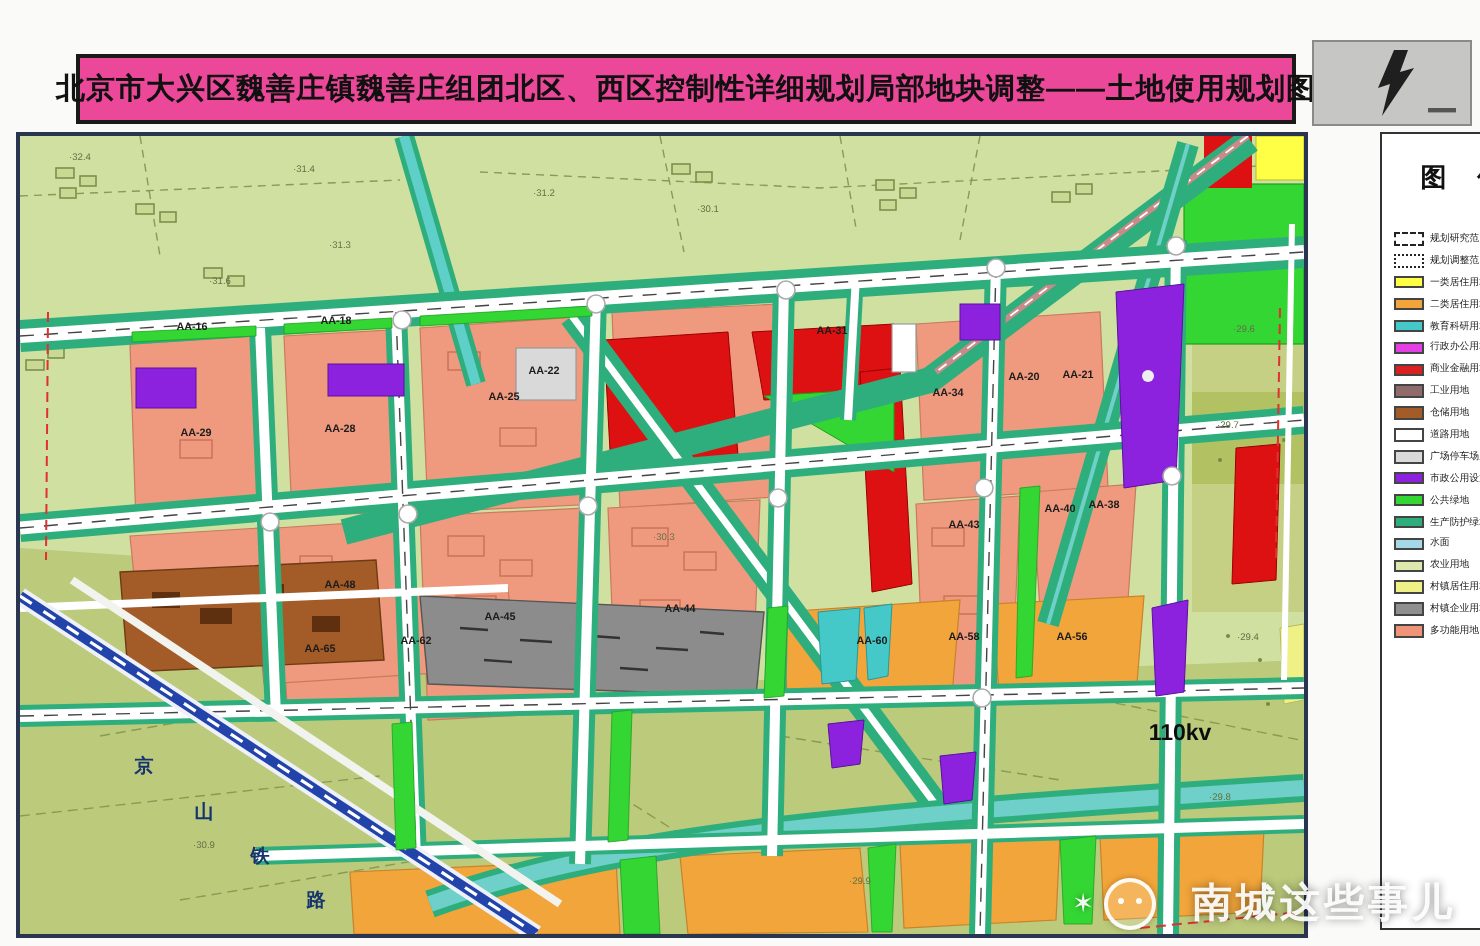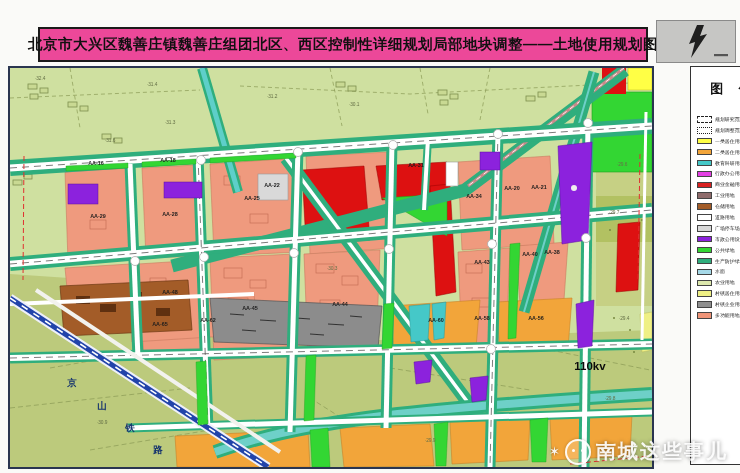--- a/index.html
+++ b/index.html
@@ -34,21 +34,21 @@
   .leg-label{font-size:6px;color:#222;white-space:nowrap;transform:scale(.82);transform-origin:left center;}
   
   #watermark{position:absolute;right:12px;bottom:8px;display:flex;align-items:center;gap:5px;z-index:5;}
   #wm-paw{color:rgba(255,255,255,.92);font-size:13px;text-shadow:0 0 3px rgba(0,0,0,.4);}
   #wm-logo{width:22px;height:22px;border-radius:50%;border:2px solid rgba(255,255,255,.92);
            background:rgba(255,255,255,.18);position:relative;box-shadow:0 0 3px rgba(0,0,0,.25);}
   #wm-logo::before,#wm-logo::after{content:"";position:absolute;top:8px;width:3px;height:3px;border-radius:50%;
            background:rgba(255,255,255,.95);}
   #wm-logo::before{left:5px;} #wm-logo::after{right:5px;}
   #wm-text{font-size:20px;font-weight:700;color:rgba(255,255,255,.92);letter-spacing:2px;
-           text-shadow:0 0 4px rgba(0,0,0,.45);}
+           text-shadow:0 0 4px rgba(0,0,0,.45);margin-left:13px;}
 </style>
 </head>
 <body>
 
 <div id="page">
 
   <div id="titlebar">
     <span>北京市大兴区魏善庄镇魏善庄组团北区、西区控制性详细规划局部地块调整——土地使用规划图</span>
   </div>
 

